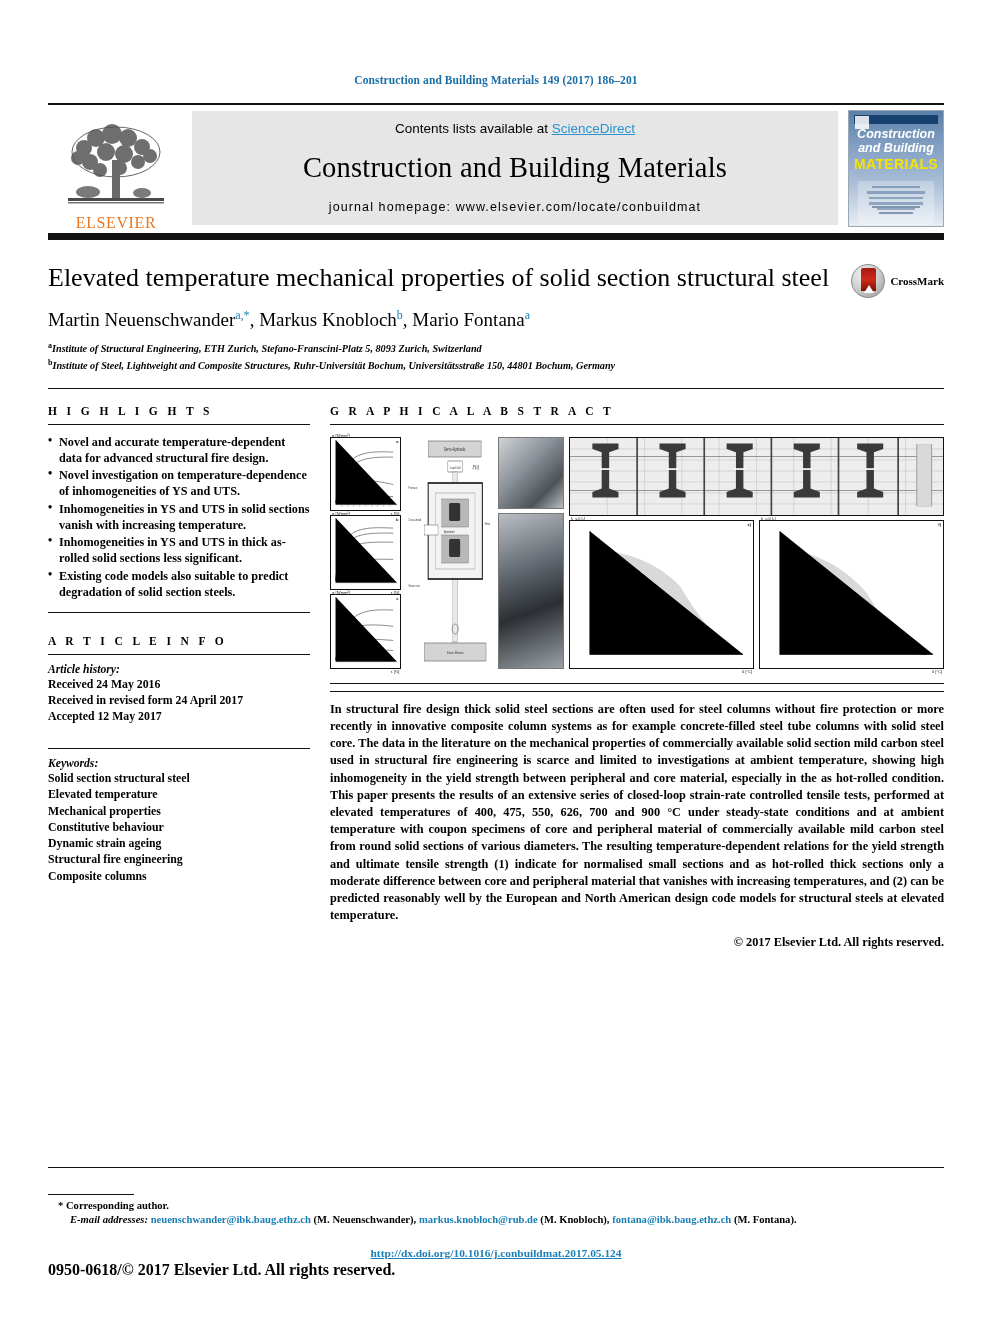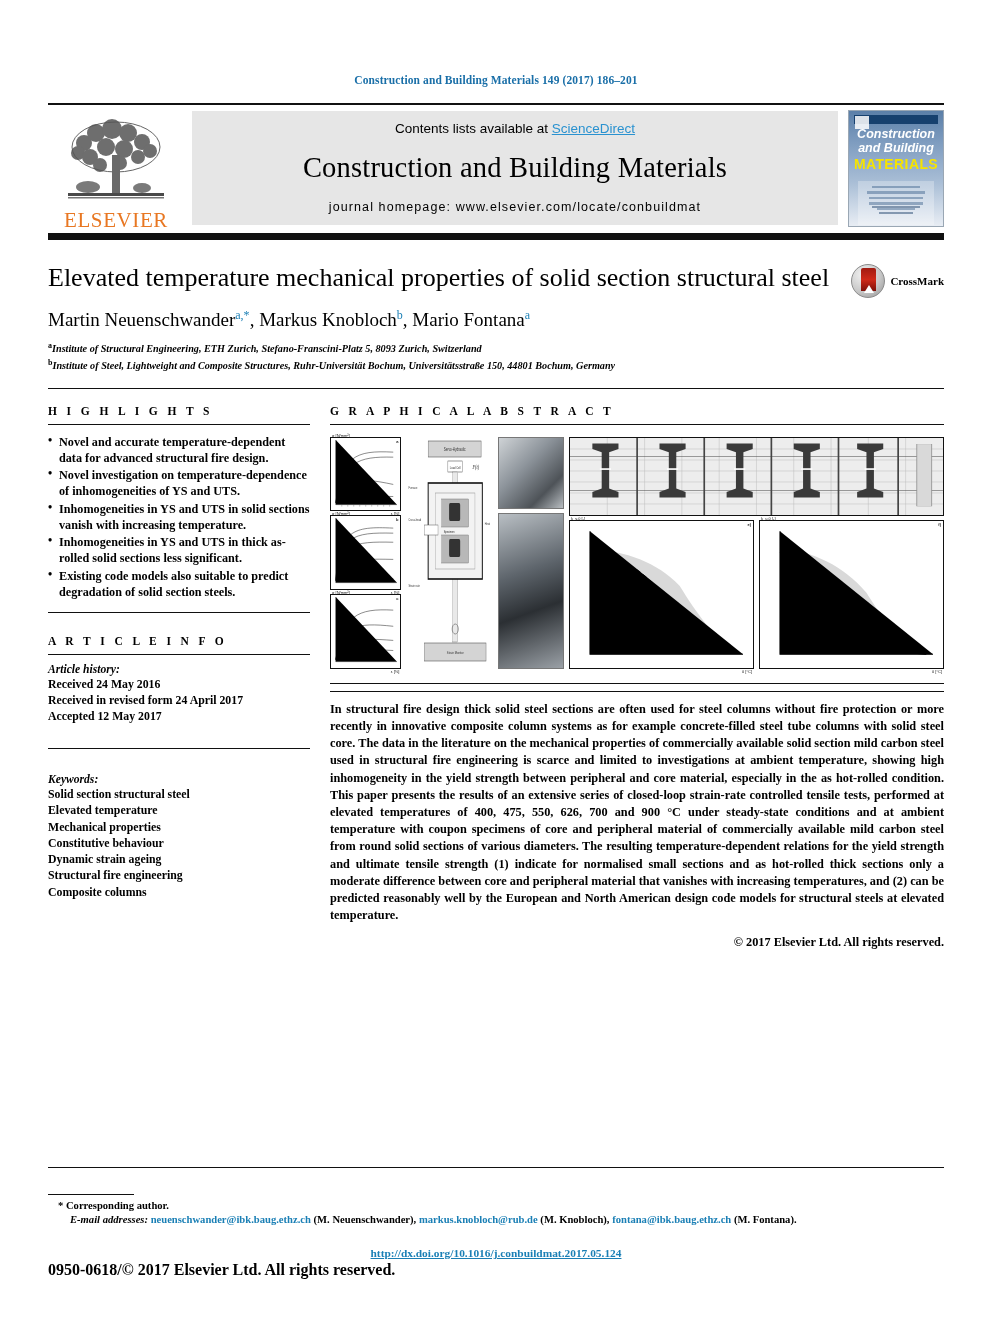--- a/index.html
+++ b/index.html
@@ -29,21 +29,21 @@
   .masthead { display: flex; align-items: stretch; height: 128px; }
   .elsevier-logo {
     width: 136px; flex: 0 0 136px;
     display: flex; flex-direction: column;
     align-items: center; justify-content: flex-end;
     padding-bottom: 2px;
   }
   .tree-svg { display:block; }
   .elsevier-word {
     font-family: "Liberation Serif", serif;
-    color: #e87722; font-size: 21px; letter-spacing: .6px;
+    color: #e87722; font-size: 16px; letter-spacing: .6px;
     line-height: 1; margin-top: 1px;
   }
   .journal-band {
     flex: 1 1 auto; background: #e6e6e6;
     margin: 6px 10px 8px 8px;
     display: flex; flex-direction: column;
     align-items: center; justify-content: space-between;
     padding: 10px 0 11px 0;
   }
   .contents-line { font-size: 13.5px; font-family: "Liberation Sans", sans-serif; }
@@ -151,21 +151,21 @@
 
   .info-head { margin-top: 22px; }
   .info-rule { border-top: 1.6px solid #111; margin-top: 7px; }
   .hist-label {
     font-size: 11.6px; font-style: italic; font-weight: bold;
     margin-top: 8px; font-family: "Liberation Serif", serif;
   }
   .hist-line { font-size: 11.8px; font-weight: bold; line-height: 1.36; font-family: "Liberation Serif", serif; }
   .kw-rule { border-top: 1.1px solid #111; margin-top: 24px; }
   .kw-label {
-    font-size: 11.6px; font-style: italic; font-weight: bold; margin-top: 24px;
+    font-size: 11.6px; font-style: italic; font-weight: bold; margin-top: 8px;
     font-family: "Liberation Serif", serif;
   }
   .kw-line { font-size: 11.8px; font-weight: bold; line-height: 1.38; font-family: "Liberation Serif", serif; }
 
   
   .ga-rule { border-top: 1.6px solid #111; margin-top: 7px; }
   .ga-figure {
     margin-top: 12px; height: 232px; display: flex; gap: 5px;
   }
   .ga-col { display: flex; flex-direction: column; gap: 4px; }

